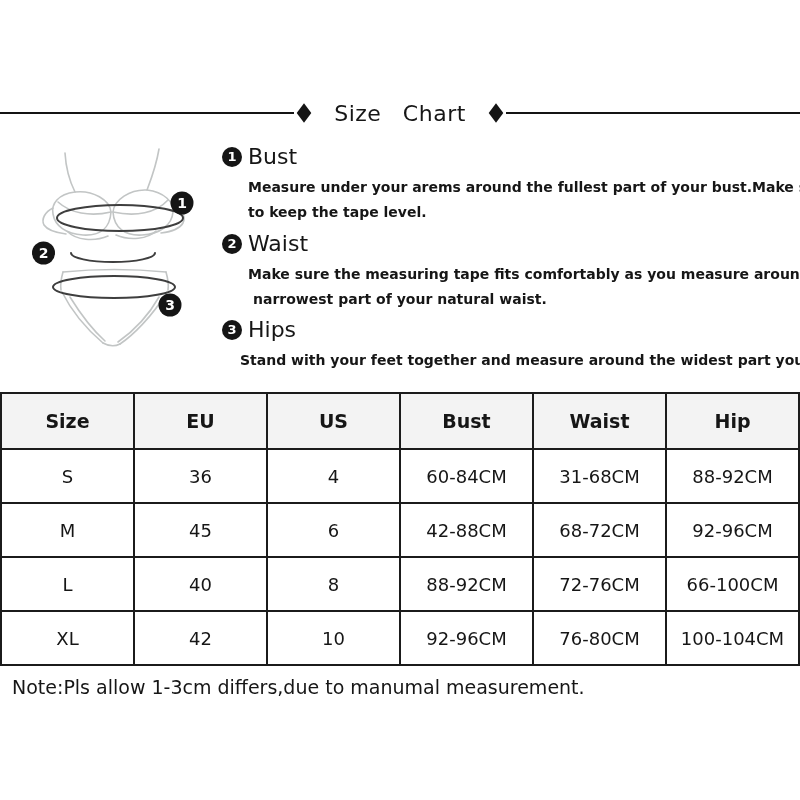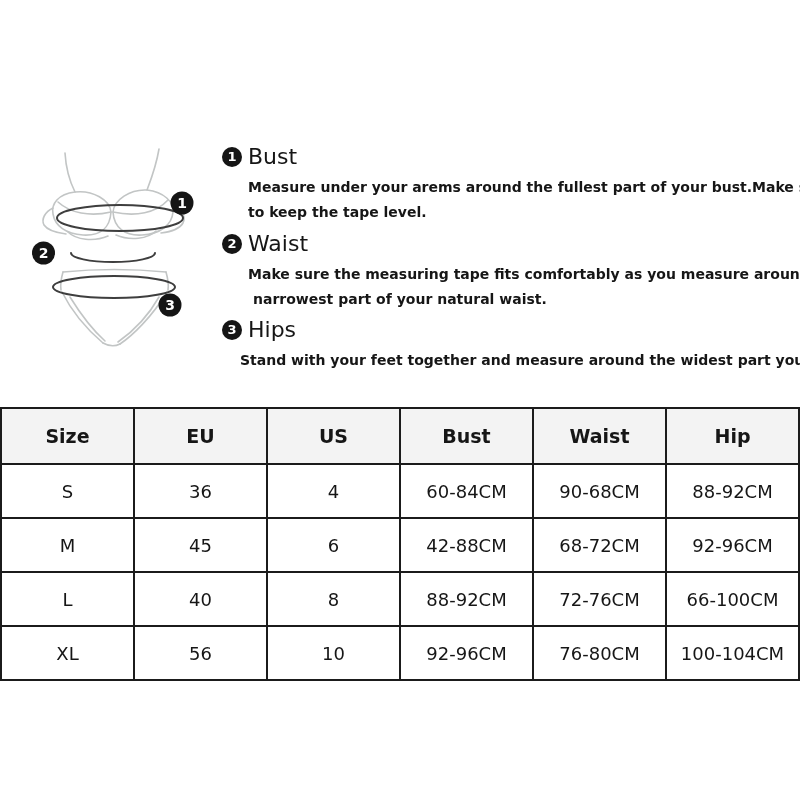--- a/index.html
+++ b/index.html
@@ -91,21 +91,21 @@
     line-height: 25px;
     white-space: nowrap;
   }
   #section-bust  { top: 144px; }
   #section-waist { top: 231px; }
   #section-hips  { top: 317px; }
 
   
   .size-table {
     position: absolute;
-    left: 0; top: 407px;
+    left: 0; top: 392px;
     width: 800px;
     border-collapse: collapse;
     table-layout: fixed;
   }
   .size-table th, .size-table td {
     border: 2px solid #1b1b1b;
     text-align: center;
     vertical-align: middle;
     padding: 0;
   }
@@ -126,20 +126,27 @@
     position: absolute;
     left: 12px; top: 676px;
     font-size: 19px;
   }
 </style>
 </head>
 <body>
 
 <div class="canvas">
 
+  <div class="title-row">
+    <div class="title-rule"></div>
+    <div class="diamond"></div>
+    <div class="page-title">Size Chart</div>
+    <div class="diamond"></div>
+    <div class="title-rule"></div>
+  </div>
 
 
   <svg class="figure" width="196" height="210" viewBox="0 0 196 210">
 
     <g>
       <path class="lite" d="M 37 11 C 38 28, 42 40, 47 50"></path>
       <path class="lite" d="M 131 7 C 128 25, 122 40, 119 48"></path>
 
       <path class="lite" d="M 47 50 C 30 52, 23 62, 25 72 C 27 84, 38 92, 55 93 C 72 94, 82 86, 83 70 C 82 58, 65 48, 47 50 Z"></path>
       <path class="lite" d="M 119 48 C 136 50, 146 60, 145 70 C 144 83, 132 92, 114 93 C 97 94, 86 86, 85 70 C 86 58, 102 47, 119 48 Z"></path>
@@ -227,44 +234,45 @@
         <th>Waist</th>
         <th>Hip</th>
       </tr>
     </thead>
     <tbody>
       <tr>
         <td>S</td>
         <td>36</td>
         <td>4</td>
         <td>60-84CM</td>
-        <td>90-68CM</td>
+        <td>31-68CM</td>
         <td>88-92CM</td>
       </tr>
       <tr>
         <td>M</td>
         <td>45</td>
         <td>6</td>
         <td>42-88CM</td>
         <td>68-72CM</td>
         <td>92-96CM</td>
       </tr>
       <tr>
         <td>L</td>
         <td>40</td>
         <td>8</td>
         <td>88-92CM</td>
         <td>72-76CM</td>
         <td>66-100CM</td>
       </tr>
       <tr>
         <td>XL</td>
-        <td>56</td>
+        <td>42</td>
         <td>10</td>
         <td>92-96CM</td>
         <td>76-80CM</td>
         <td>100-104CM</td>
       </tr>
     </tbody>
   </table>
 
+  <div class="note">Note:Pls allow 1-3cm differs,due to manumal measurement.</div>
 
 </div>
 
 </body></html>

